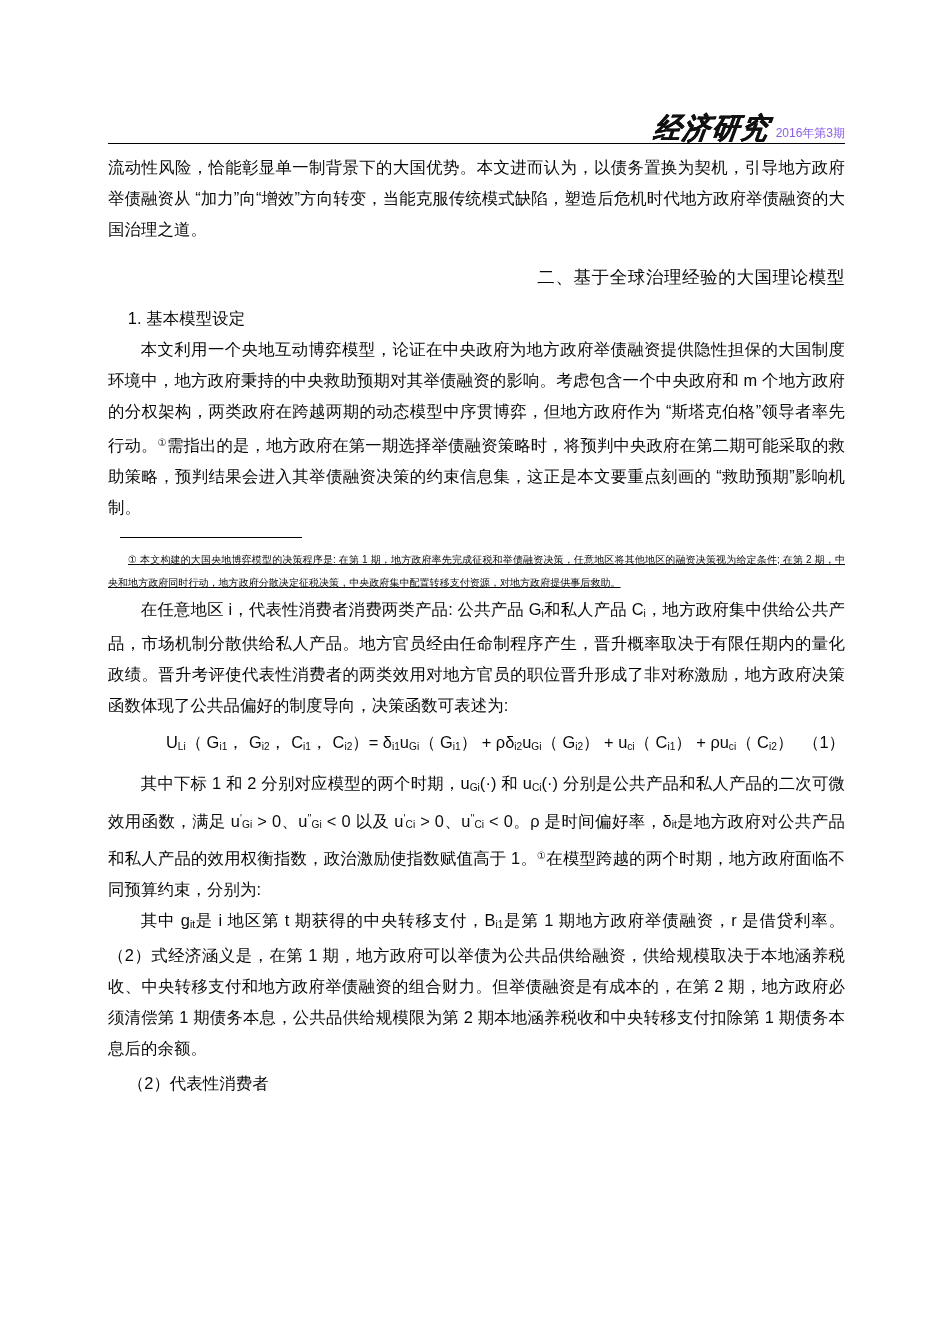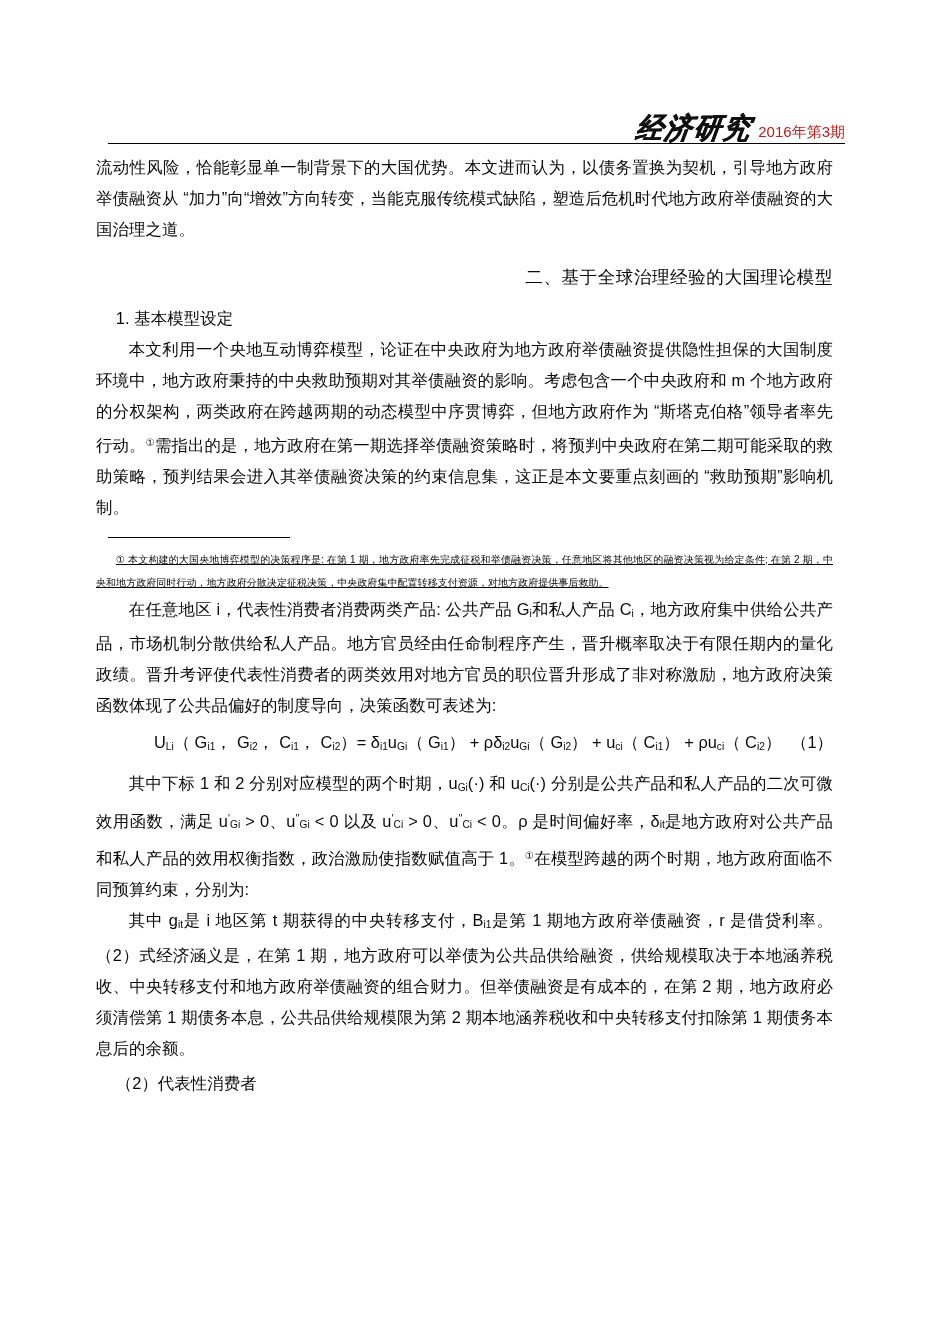--- a/index.html
+++ b/index.html
@@ -41,38 +41,38 @@
     font-weight: 700;
     font-style: italic;
     letter-spacing: 2px;
     line-height: 1;
     color: #111;
     transform: skewX(-8deg) scaleY(1.08);
     text-shadow: 0.6px 0 0 #111, 0 0.5px 0 #111;
     padding-bottom: 1px;
   }
   .issue-text {
-    font-size: 15px;
+    font-size: 12px;
     line-height: 1;
     padding-bottom: 3px;
-    color: #b91c1c;
+    color: #8b5cf6;
   }
   .header-rule {
     position: absolute;
     left: 108px;
     top: 143px;
     width: 737px;
     height: 1px;
     background: #000;
   }
 
   
   .content {
     position: absolute;
-    left: 96px;
+    left: 108px;
     top: 152px;
     width: 737px;
   }
   p {
     margin: 0;
     font-size: 16.4px;
     line-height: 31px;
     text-align: justify;
     text-justify: inter-ideograph;
     letter-spacing: 0.1px;

